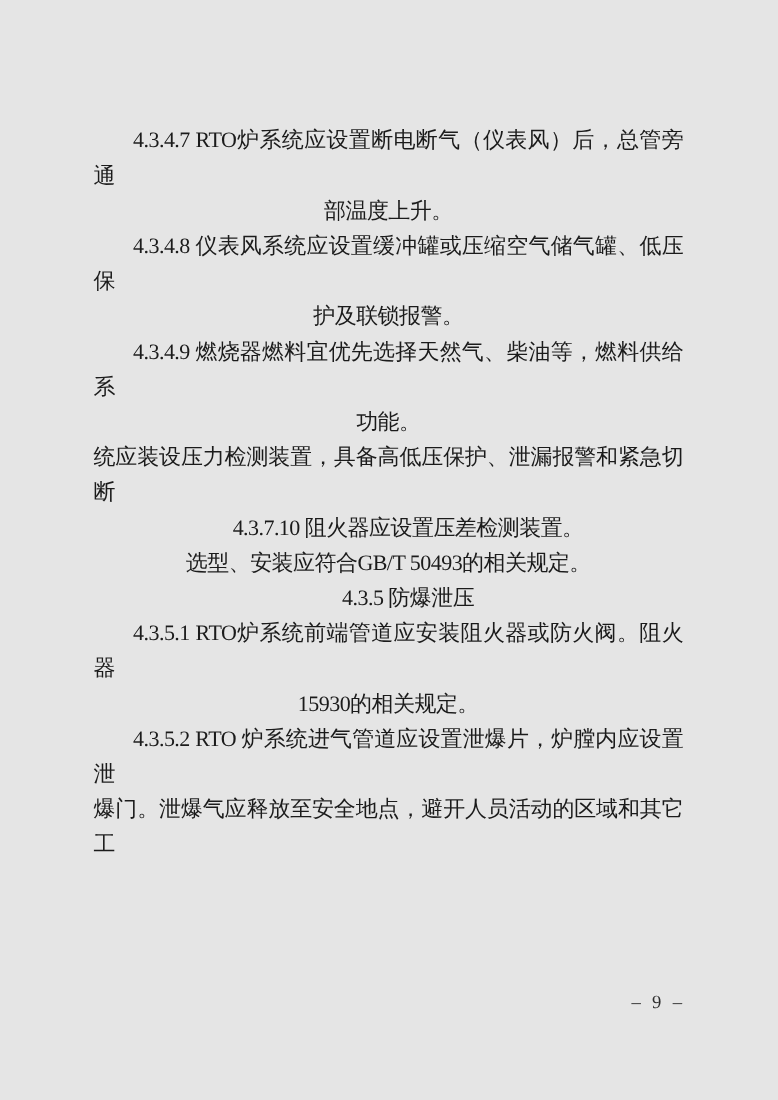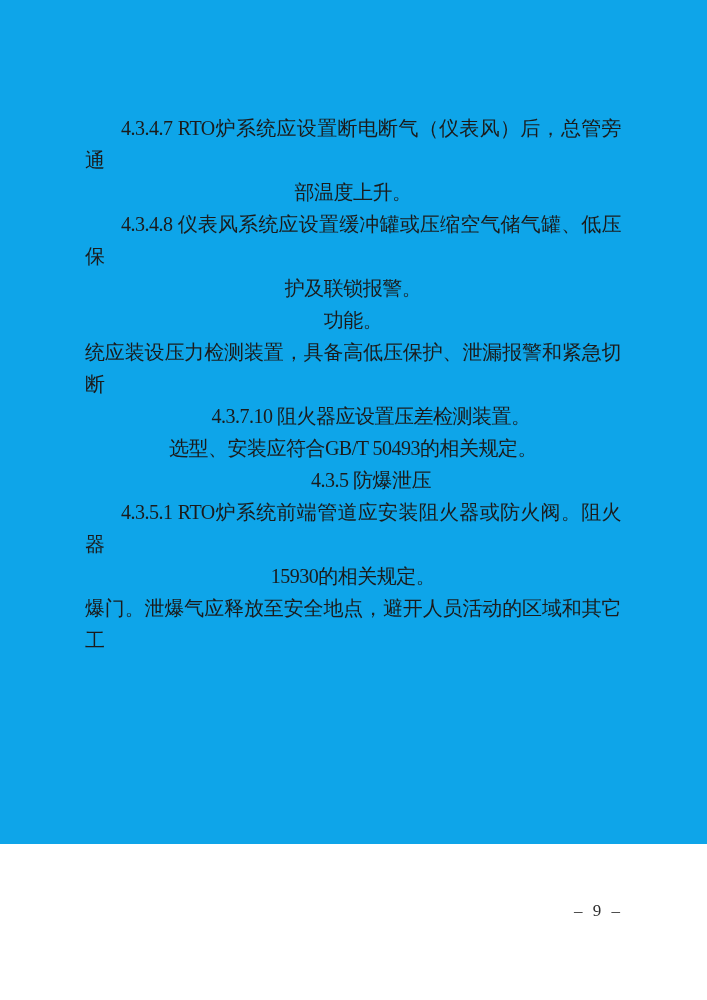--- a/index.html
+++ b/index.html
@@ -12,22 +12,22 @@
     height: 1000px;
     position: relative;
     overflow: hidden;
     font-family: "Liberation Serif", "DejaVu Serif", serif;
   }
   .page {
     position: absolute;
     left: 0;
     top: 0;
     width: 707px;
-    height: 844px;
-    background: #0ea5e9;
+    height: 1000px;
+    background: #e5e5e5;
   }
   .text-block {
     position: absolute;
     left: 85px;
     top: 112px;
     width: 536px;
     color: #1b1b1b;
     font-size: 20px;
     line-height: 32px;
     letter-spacing: -0.5px;
@@ -63,25 +63,27 @@
 </style>
 </head>
 <body>
 
 <div class="page">
   <div class="text-block">
     <div class="doc-line full indent">4.3.4.7 RTO炉系统应设置断电断气（仪表风）后，总管旁通</div>
     <div class="doc-line">部温度上升。</div>
     <div class="doc-line full indent">4.3.4.8 仪表风系统应设置缓冲罐或压缩空气储气罐、低压保</div>
     <div class="doc-line">护及联锁报警。</div>
+    <div class="doc-line full indent">4.3.4.9 燃烧器燃料宜优先选择天然气、柴油等，燃料供给系</div>
     <div class="doc-line">功能。</div>
     <div class="doc-line full">统应装设压力检测装置，具备高低压保护、泄漏报警和紧急切断</div>
     <div class="doc-line indent">4.3.7.10 阻火器应设置压差检测装置。</div>
     <div class="doc-line">选型、安装应符合GB/T 50493的相关规定。</div>
     <div class="doc-line indent">4.3.5 防爆泄压</div>
     <div class="doc-line full indent">4.3.5.1 RTO炉系统前端管道应安装阻火器或防火阀。阻火器</div>
     <div class="doc-line">15930的相关规定。</div>
+    <div class="doc-line full indent">4.3.5.2 RTO 炉系统进气管道应设置泄爆片，炉膛内应设置泄</div>
     <div class="doc-line full">爆门。泄爆气应释放至安全地点，避开人员活动的区域和其它工</div>
 
   </div>
 
   <div class="page-number">– 9 –</div>
 </div>
 
 </body></html>

